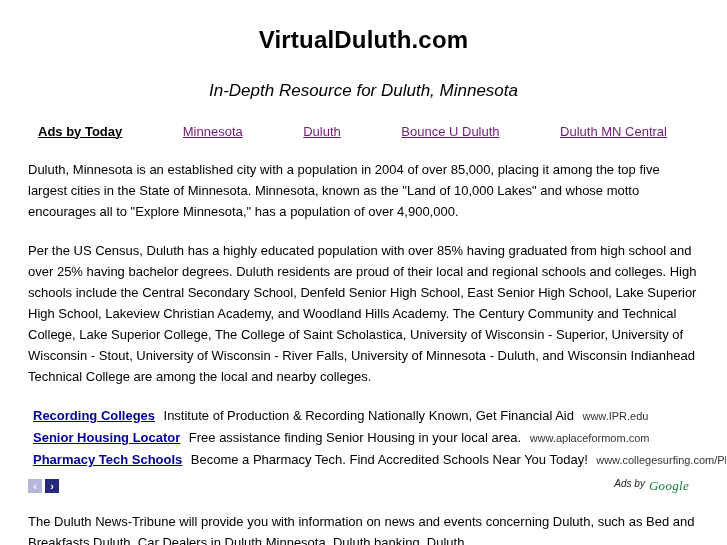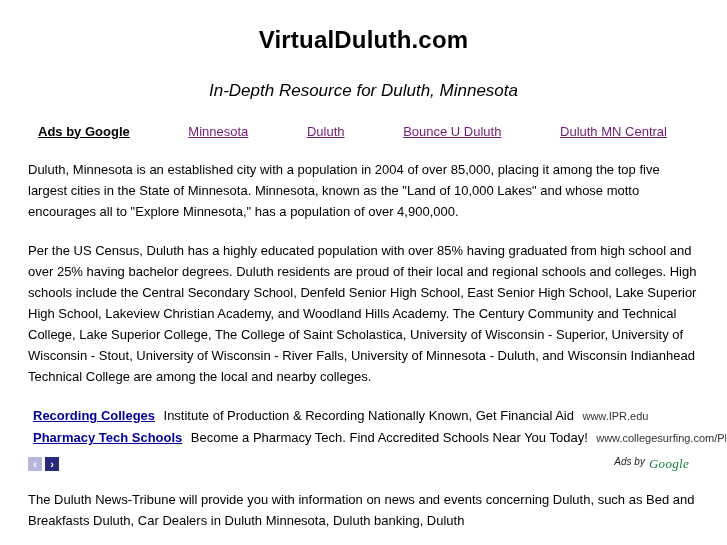--- a/index.html
+++ b/index.html
@@ -117,36 +117,41 @@
   .p3 { margin-top: 17px; }
 </style>
 </head>
 <body>
 
 <div class="site-title">VirtualDuluth.com</div>
 
 <div class="site-subtitle">In-Depth Resource for Duluth, Minnesota</div>
 
 <div class="nav">
-  <span class="ads-label">Ads by Google</span>
+  <span class="ads-label">Ads by Today</span>
   <a class="navlink">Minnesota</a>
   <a class="navlink">Duluth</a>
   <a class="navlink">Bounce U Duluth</a>
   <a class="navlink">Duluth MN Central</a>
 </div>
 
 <p class="body-text p1">Duluth, Minnesota is an established city with a population in 2004 of over 85,000, placing it among the top five largest cities in the State of Minnesota. Minnesota, known as the "Land of 10,000 Lakes" and whose motto encourages all to "Explore Minnesota," has a population of over 4,900,000.</p>
 
 <p class="body-text p2">Per the US Census, Duluth has a highly educated population with over 85% having graduated from high school and over 25% having bachelor degrees. Duluth residents are proud of their local and regional schools and colleges. High schools include the Central Secondary School, Denfeld Senior High School, East Senior High School, Lake Superior High School, Lakeview Christian Academy, and Woodland Hills Academy. The Century Community and Technical College, Lake Superior College, The College of Saint Scholastica, University of Wisconsin - Superior, University of Wisconsin - Stout, University of Wisconsin - River Falls, University of Minnesota - Duluth, and Wisconsin Indianhead Technical College are among the local and nearby colleges.</p>
 
 <div class="ad-unit">
   <div class="ad-row">
     <a class="ad-title">Recording Colleges</a>
     <span class="ad-desc">Institute of Production &amp; Recording Nationally Known, Get Financial Aid</span>
     <span class="ad-url">www.IPR.edu</span>
+  </div>
+  <div class="ad-row">
+    <a class="ad-title">Senior Housing Locator</a>
+    <span class="ad-desc">Free assistance finding Senior Housing in your local area.</span>
+    <span class="ad-url">www.aplaceformom.com</span>
   </div>
   <div class="ad-row">
     <a class="ad-title">Pharmacy Tech Schools</a>
     <span class="ad-desc">Become a Pharmacy Tech. Find Accredited Schools Near You Today!</span>
     <span class="ad-url">www.collegesurfing.com/Pharmac</span>
   </div>
 </div>
 
 <div class="controls">
   <span class="pager-btn pager-prev">

